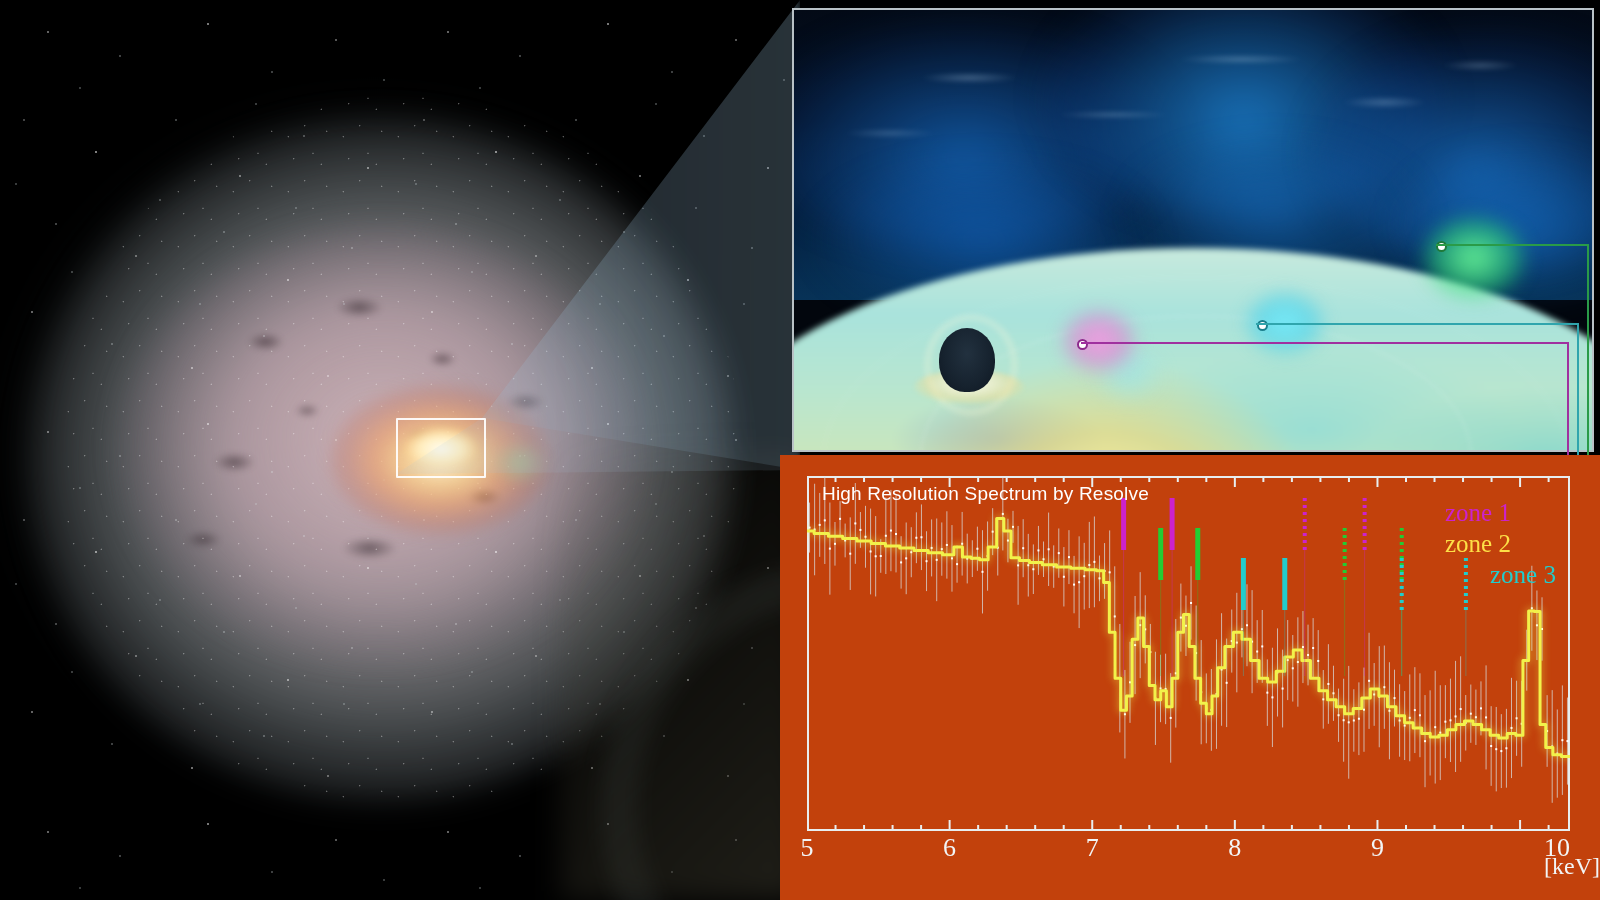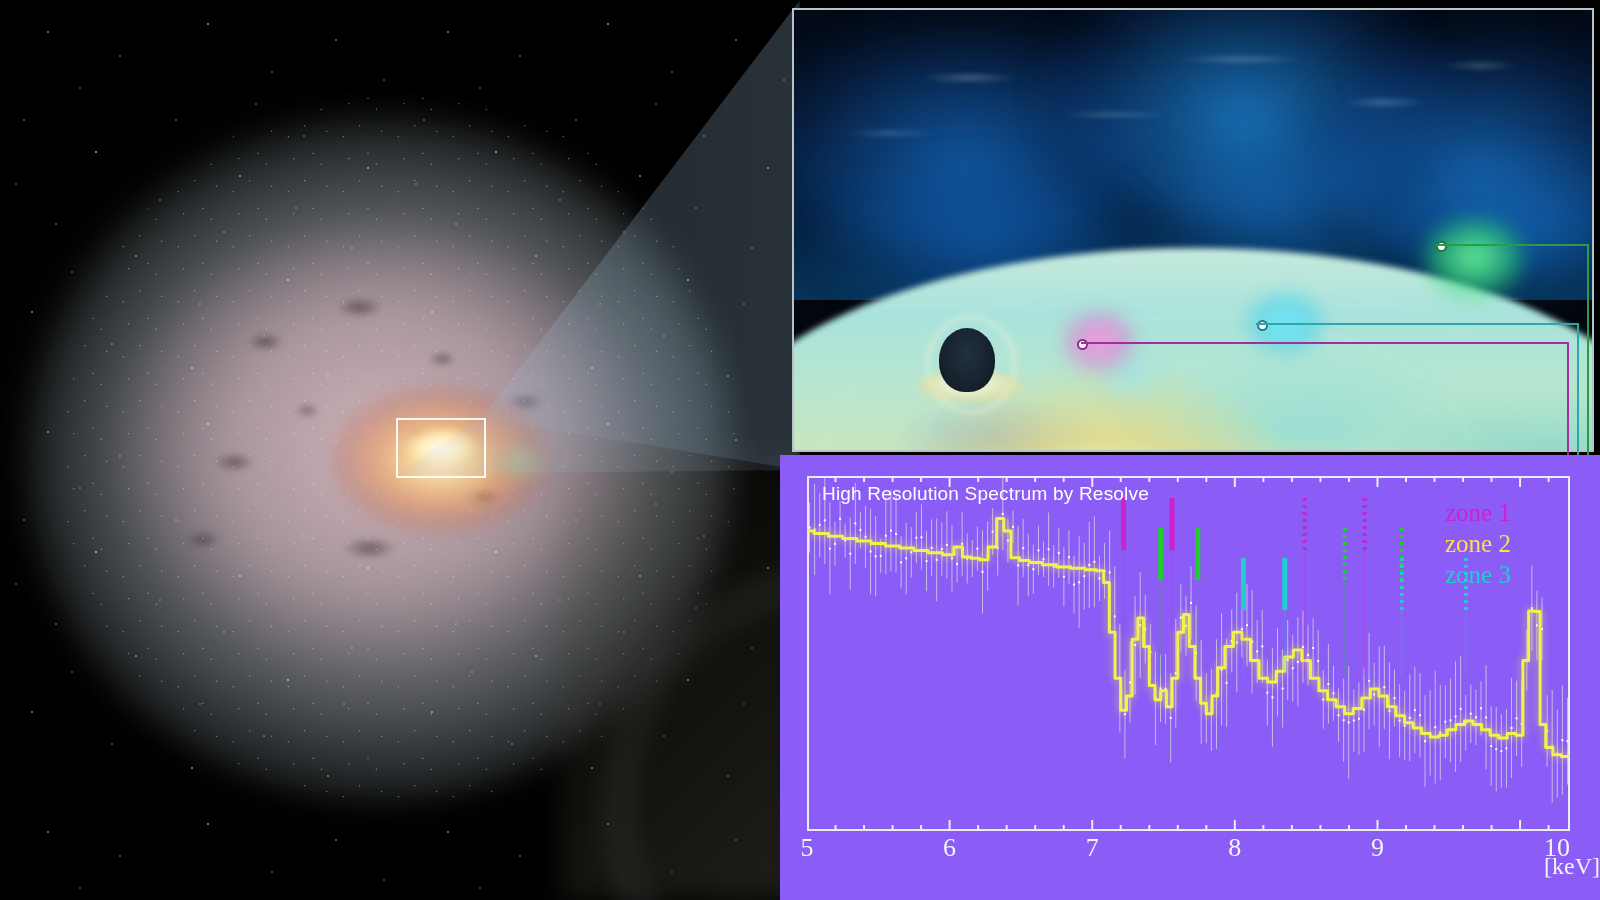--- a/index.html
+++ b/index.html
@@ -155,36 +155,36 @@
   #blob-cyan2{left:300px;top:338px;width:70px;height:56px;background:radial-gradient(ellipse at 50% 50%,rgba(140,230,250,.55),rgba(0,0,0,0) 78%);}
   .marker{position:absolute;width:11px;height:11px;border-radius:50%;background:#fff;box-sizing:border-box;}
   #marker-zone1{left:283px;top:329px;border:2px solid #8c2a8c;}
   #marker-zone3{left:463px;top:310px;border:2px solid #1b7f8c;}
   #marker-zone2{left:642px;top:231px;border:2px solid #1f7a3a;}
 
   
   #connectors{position:absolute;left:0;top:0;width:1600px;height:900px;pointer-events:none;}
 
   
-  #spectrum-panel{position:absolute;left:780px;top:455px;width:820px;height:445px;background:#8b5cf6;}
+  #spectrum-panel{position:absolute;left:780px;top:455px;width:820px;height:445px;background:#c2410c;}
   #spec-frame{position:absolute;left:27px;top:21px;width:763px;height:355px;
     border:2px solid #e8eef0;box-sizing:border-box;}
   #spec-title{position:absolute;left:42px;top:28px;color:#fff;font-size:19px;
     font-family:"Liberation Sans",sans-serif;letter-spacing:.2px;}
   #spec-svg{position:absolute;left:27px;top:21px;width:763px;height:355px;}
   #axis-labels{position:absolute;left:0;top:378px;width:820px;height:40px;}
   .xtick-label{position:absolute;color:#f2f5f6;font-size:26px;font-family:"Liberation Serif",serif;
     transform:translateX(-50%);top:0;}
   #unit-label{position:absolute;color:#f2f5f6;font-size:24px;font-family:"Liberation Serif",serif;top:20px;}
   #xaxis-title{position:absolute;left:0;top:414px;width:790px;text-align:center;color:#fff;
     font-size:22px;font-family:"Liberation Sans",sans-serif;}
   .zone-label{position:absolute;font-family:"Liberation Serif",serif;font-size:25px;line-height:1;}
   #zone-1-label{left:1445px;top:500px;color:#cc22cc;}
   #zone-2-label{left:1445px;top:531px;color:#fde047;}
-  #zone-3-label{left:1445px;top:562px;color:#22cccc;}
+  #zone-3-label{left:1490px;top:562px;color:#22cccc;}
 </style>
 </head>
 <body>
 
 <div id="stage">
 
   <div id="galaxy-panel">
     <div class="gx" id="gx-halo-outer"></div>
     <div class="gx" id="gx-halo-mid"></div>
     <div class="gx" id="gx-dust"></div>

